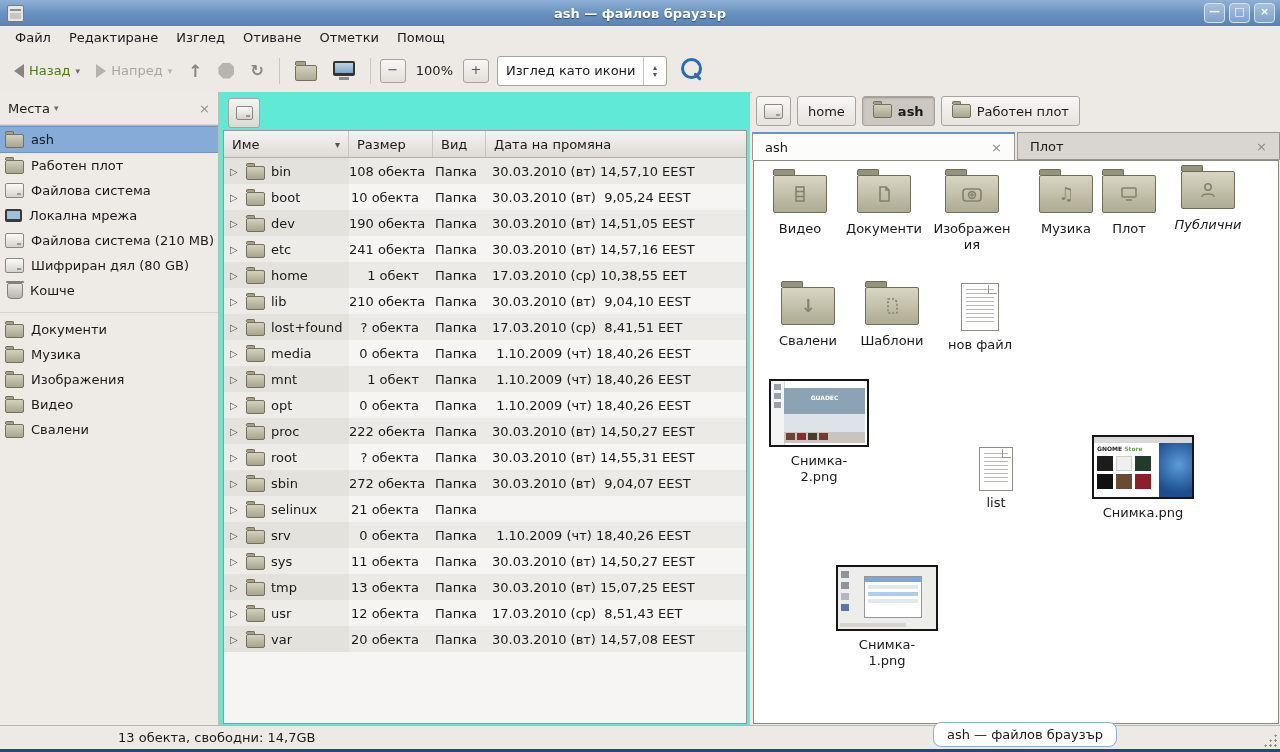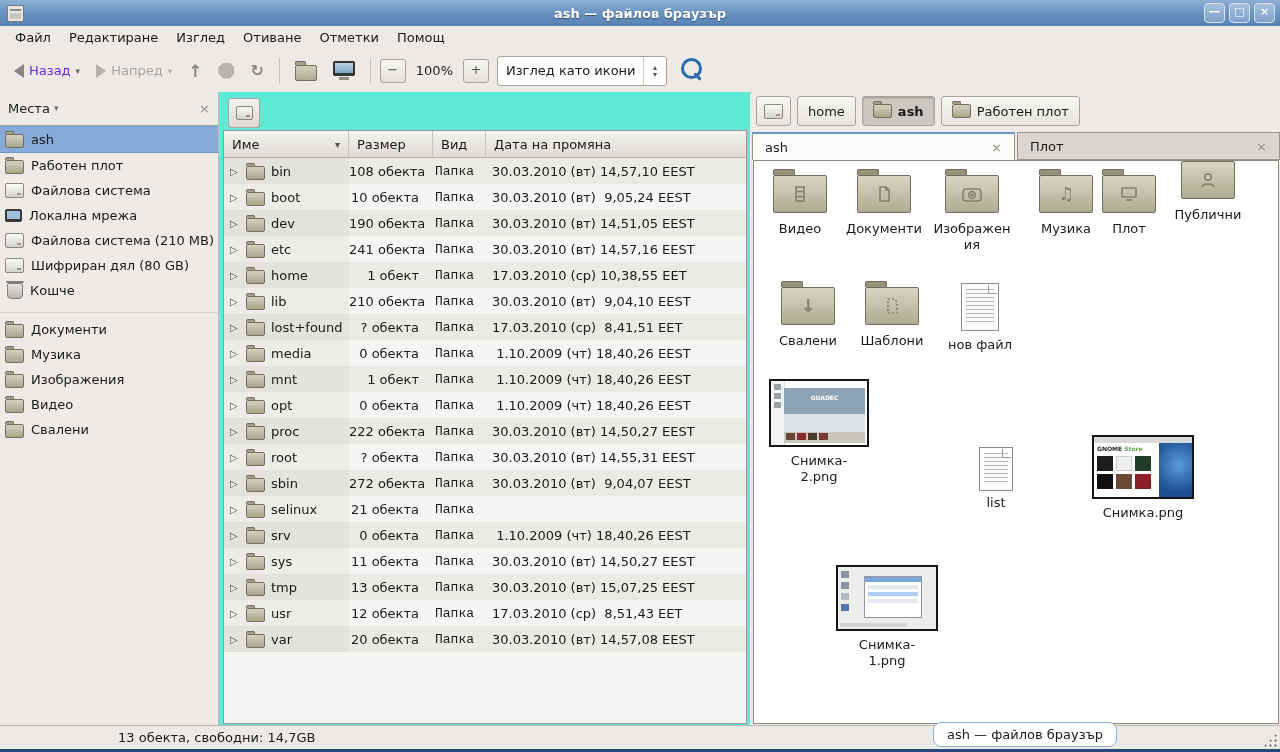--- a/index.html
+++ b/index.html
@@ -20,21 +20,21 @@
     background:linear-gradient(#a7c0de,#7fa2cb);color:#fff;font-size:11px;line-height:16px;
     text-align:center;font-weight:bold;}
   
   .menubar{position:absolute;left:0;top:26px;right:0;height:23px;background:#edeae6;
     display:flex;align-items:center;padding-left:6px;border-bottom:1px solid #e0ddd8;}
   .menu-item{padding:2px 9px;}
   
   .toolbar{position:absolute;left:0;top:49px;right:0;height:43px;background:#edeae6;
     border-bottom:1px solid #c9c5bf;display:flex;align-items:center;padding:0 8px;gap:4px;}
   .tbtn{display:flex;align-items:center;gap:5px;padding:4px 6px;border-radius:3px;}
-  .tbtn .lbl{color:#6d28d9;}
+  .tbtn .lbl{color:#4d7c0f;}
   .tbtn.disabled .lbl{color:#aaa69f;}
   .arrow-left{width:0;height:0;border:7px solid transparent;border-right:10px solid #878580;border-left:none;}
   .arrow-right{width:0;height:0;border:7px solid transparent;border-left:10px solid #b5b2ac;border-right:none;}
   .chev{font-size:9px;color:#6f6d68;}
   .chev.dim{color:#b5b2ac;}
   .up-glyph{font-size:17px;color:#8a8883;font-weight:bold;}
   .stop-oct{width:16px;height:16px;background:#b7b4ae;
     clip-path:polygon(30% 0,70% 0,100% 30%,100% 70%,70% 100%,30% 100%,0 70%,0 30%);}
   .reload-glyph{font-size:16px;color:#8a8883;font-weight:bold;}
   .tsep{width:1px;height:26px;background:#c9c5bf;margin:0 5px;}
@@ -85,21 +85,21 @@
     background:linear-gradient(#f5f4f2,#dedad5);border-bottom:1px solid #b5b1aa;}
   .th{display:flex;align-items:center;padding:0 8px;border-right:1px solid #c9c5bf;}
   .th:last-child{border-right:none;}
   .th .sort{margin-left:auto;font-size:10px;color:#55534e;}
   .trow{display:grid;grid-template-columns:125px 84px 53px 1fr;height:26px;align-items:center;}
   .trow.odd{background:#eceae6;}
   .trow.even{background:#f6f5f3;}
   .trow .c-name{display:flex;align-items:center;height:100%;gap:6px;padding-left:6px;background:rgba(93,83,65,0.055);}
   .expander{font-size:10px;color:#55534e;width:10px;flex:none;}
   .c-size{text-align:right;padding-right:14px;white-space:pre;}
-  .c-type{padding-left:2px;font-family:Liberation Mono, monospace;}
+  .c-type{padding-left:2px;}
   .c-date{padding-left:6px;white-space:pre;}
   
   .rightpane{position:absolute;left:752px;top:92px;right:0;bottom:26px;background:#edeae6;}
   .pathbar{position:absolute;left:4px;top:4px;right:4px;height:30px;display:flex;gap:6px;align-items:center;}
   .path-btn{display:flex;align-items:center;gap:6px;height:28px;padding:0 10px;
     border:1px solid #a8a49d;border-radius:3px;background:linear-gradient(#f8f7f5,#e6e3de);}
   .path-btn.active{background:#ccc8c1;box-shadow:inset 0 1px 2px rgba(0,0,0,.25);font-weight:bold;}
   .path-btn .s-drive,.path-btn .s-folder{margin-top:0;}
   .tabs{position:absolute;left:0;top:40px;right:0;height:28px;display:flex;}
   .tab{flex:1;display:flex;align-items:center;padding:0 12px;border:1px solid #9a968f;}
@@ -571,21 +571,21 @@
         <div class="big-folder">
           <svg class="emb" width="22" height="18" viewBox="0 0 22 18">
               <g fill="none" stroke="#84826c" stroke-width="1.6">
                 <rect x="4" y="3" width="14" height="9" rx="1"></rect>
                 <line x1="8" y1="15" x2="14" y2="15"></line>
               </g>
             </svg>
         </div>
         <div class="ilabel" style="width:70px;">Плот</div>
       </div>
-      <div class="ico-item" style="left:408px;top:0;">
+      <div class="ico-item" style="left:408px;top:10px;font-style:italic;">
         <div class="big-folder">
           <svg class="emb" width="20" height="18" viewBox="0 0 20 18">
               <g fill="none" stroke="#84826c" stroke-width="1.6">
                 <circle cx="10" cy="6" r="3.2"></circle>
                 <path d="M4 16 c0-4 12-4 12 0"></path>
               </g>
             </svg>
         </div>
         <div class="ilabel w90">Публични</div>
       </div>

